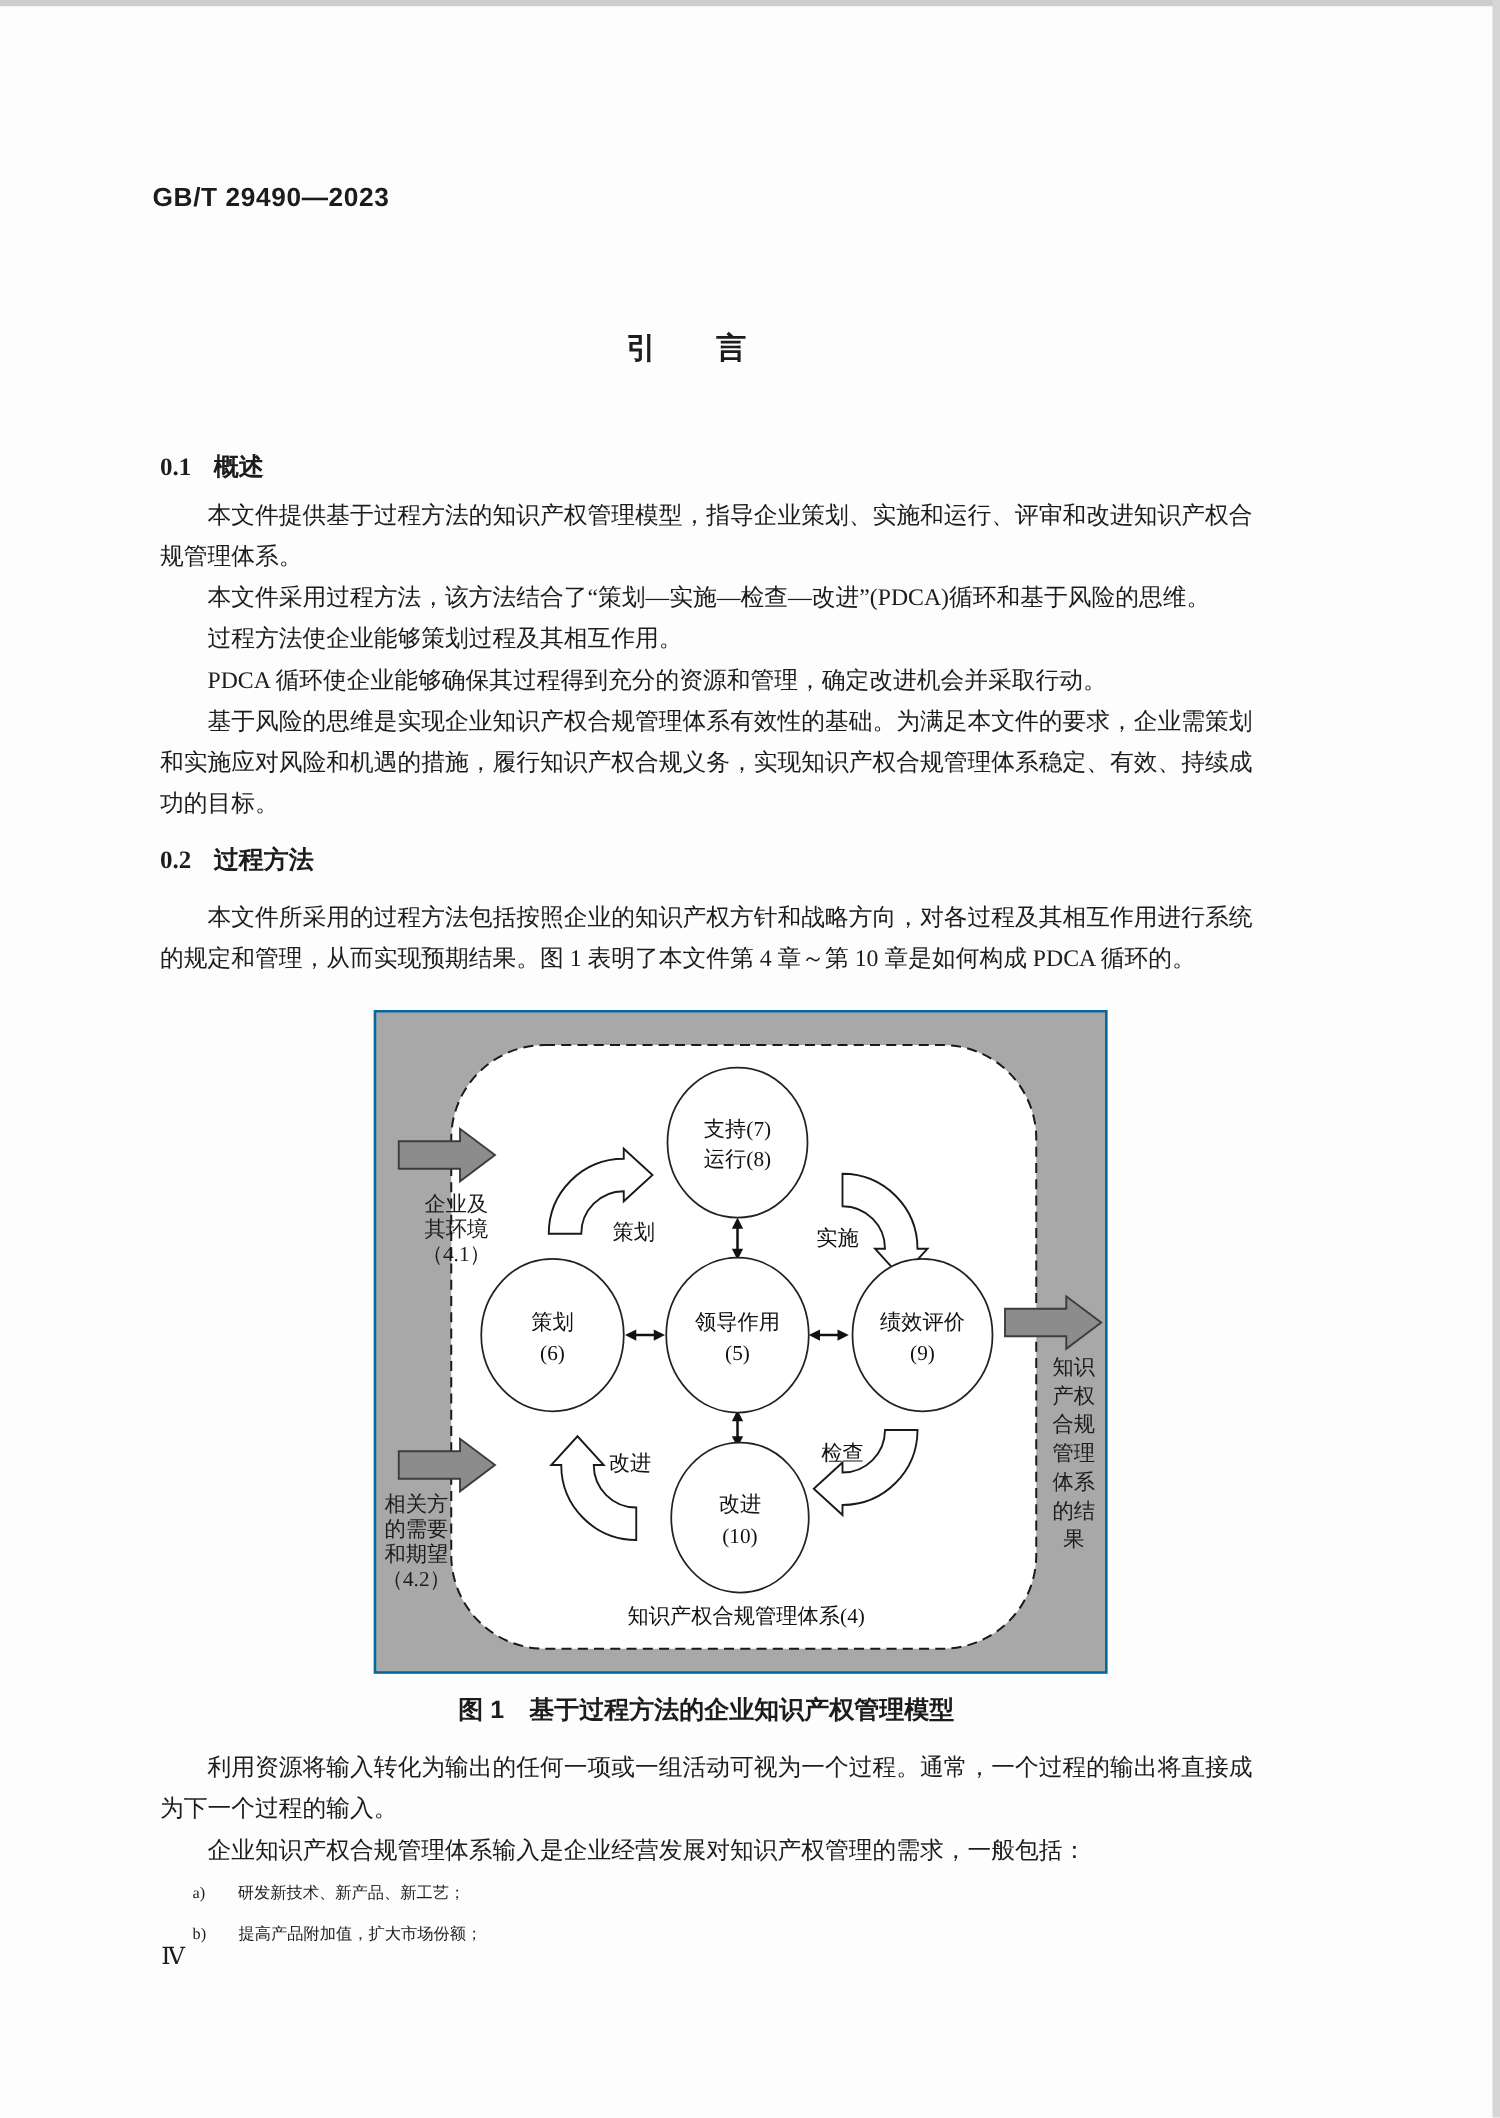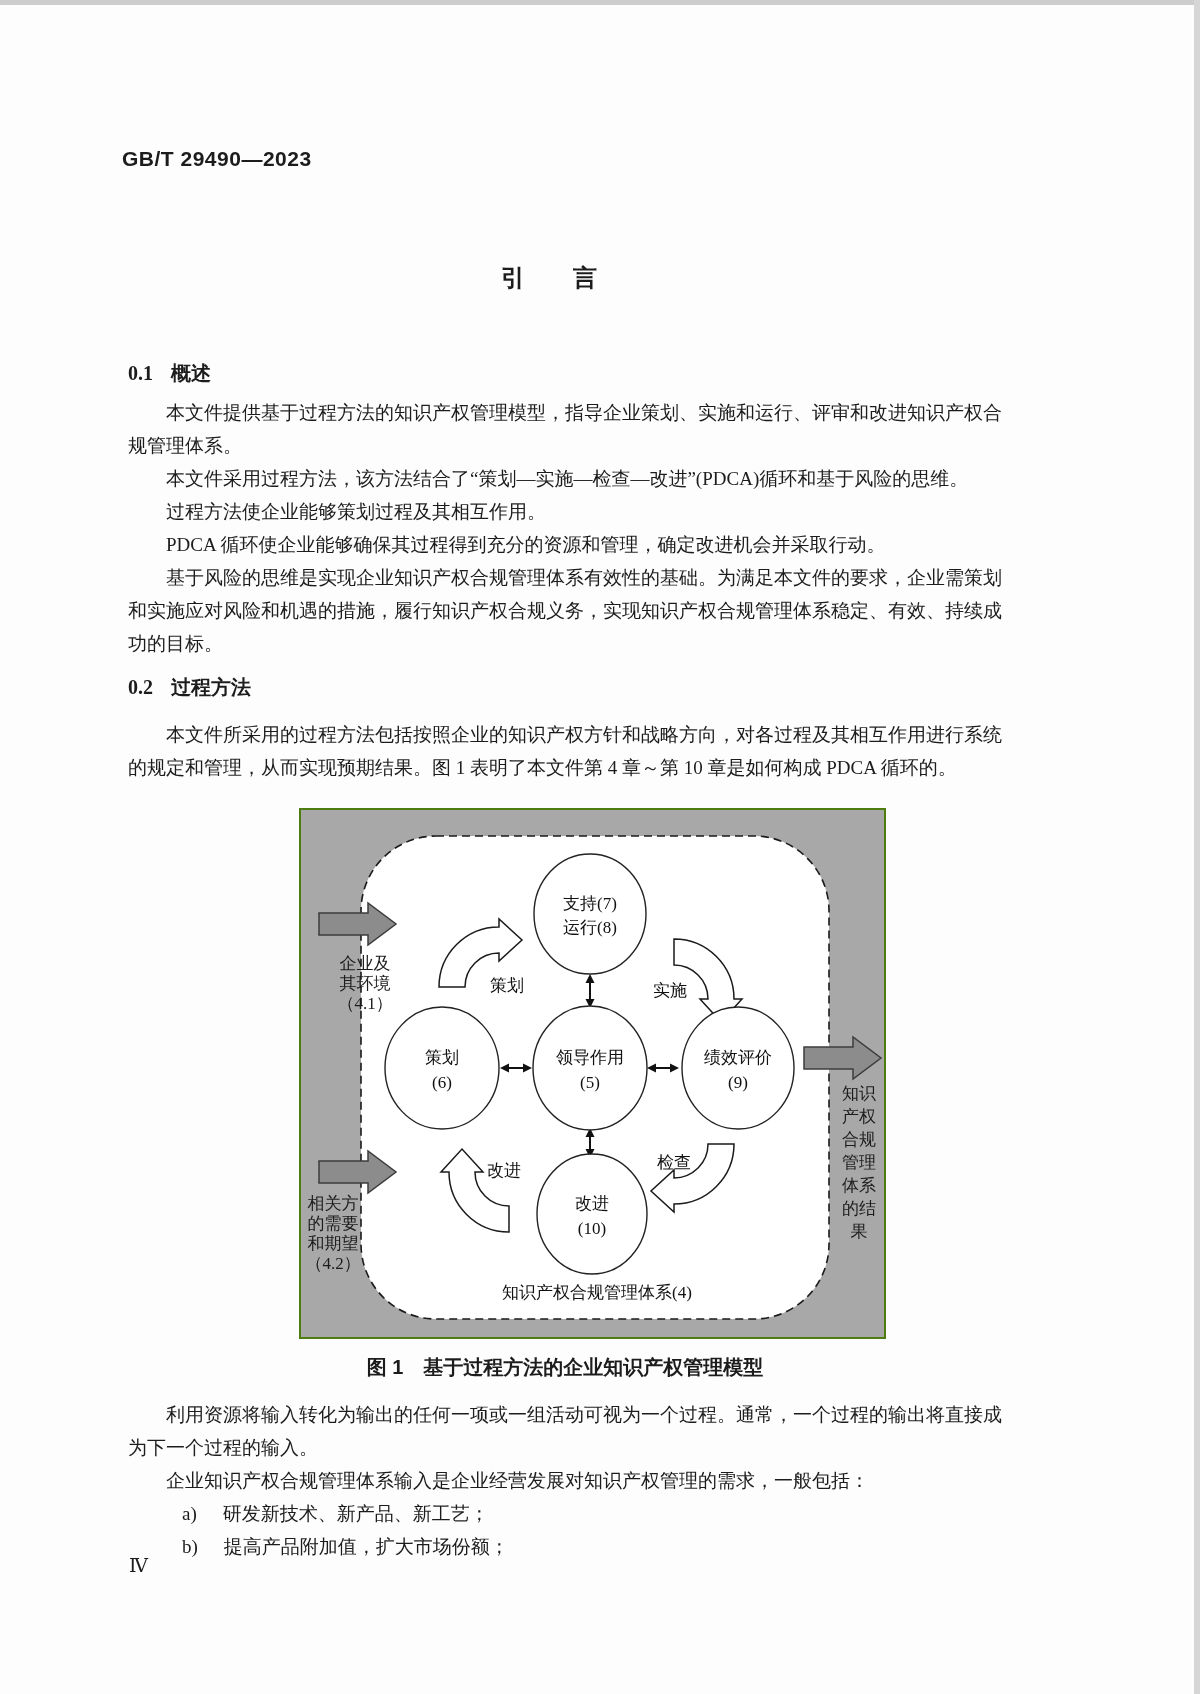--- a/index.html
+++ b/index.html
@@ -18,30 +18,30 @@
         font-size:21px;font-weight:bold;letter-spacing:.5px;}
   .doc-title{left:112px;top:262px;width:874px;text-align:center;
         font-family:"Liberation Sans","DejaVu Sans",sans-serif;
         font-size:24px;font-weight:bold;}
   .sec-head{left:128px;width:874px;
         font-family:Liberation Serif, serif;
         font-size:20px;font-weight:bold;}
   .sec-head .num{margin-right:18px;}
   .para{left:128px;width:874px;font-size:19px;line-height:33px;
         text-align:justify;text-indent:2em;margin:0;}
-  .list-item{left:144px;width:874px;font-size:19px;line-height:33px;text-indent:2em;}
+  .list-item{left:128px;width:874px;font-size:13px;line-height:33px;text-indent:2em;}
   .list-item .marker{padding-right:26px;}
   .caption{left:128px;top:1354px;width:874px;text-align:center;
         font-family:Liberation Sans, sans-serif;
         font-size:20px;font-weight:bold;}
   .pageno{left:129px;top:1554px;font-size:19px;}
 
   
   .figure-box{left:299px;top:808px;width:587px;height:531px;
-        background:#a8a8a8;border:2px solid #4d7c0f;box-sizing:border-box;}
+        background:#a8a8a8;border:2px solid #0369a1;box-sizing:border-box;}
   .figure-box svg{position:absolute;left:0;top:0;width:587px;height:531px;}
   .fig-label{position:absolute;font-size:17px;line-height:20px;text-align:center;z-index:2;}
   .fig-label div{white-space:nowrap;}
   .lbl-input-top{left:0px;top:144px;width:64px;margin-left:32px;}
   .lbl-input-bottom{left:0px;top:384px;width:64px;}
   .lbl-output{left:534px;top:272px;width:48px;line-height:23px;
         word-break:break-all;text-align:center;}
   svg text{font-family:"Liberation Serif","DejaVu Serif",serif;font-size:17px;fill:#111;}
   .circle{fill:#ffffff;stroke:#222;stroke-width:1.4;}
   .dashed-rect{fill:#ffffff;stroke:#1a1a1a;stroke-width:1.6;stroke-dasharray:8 5;}

